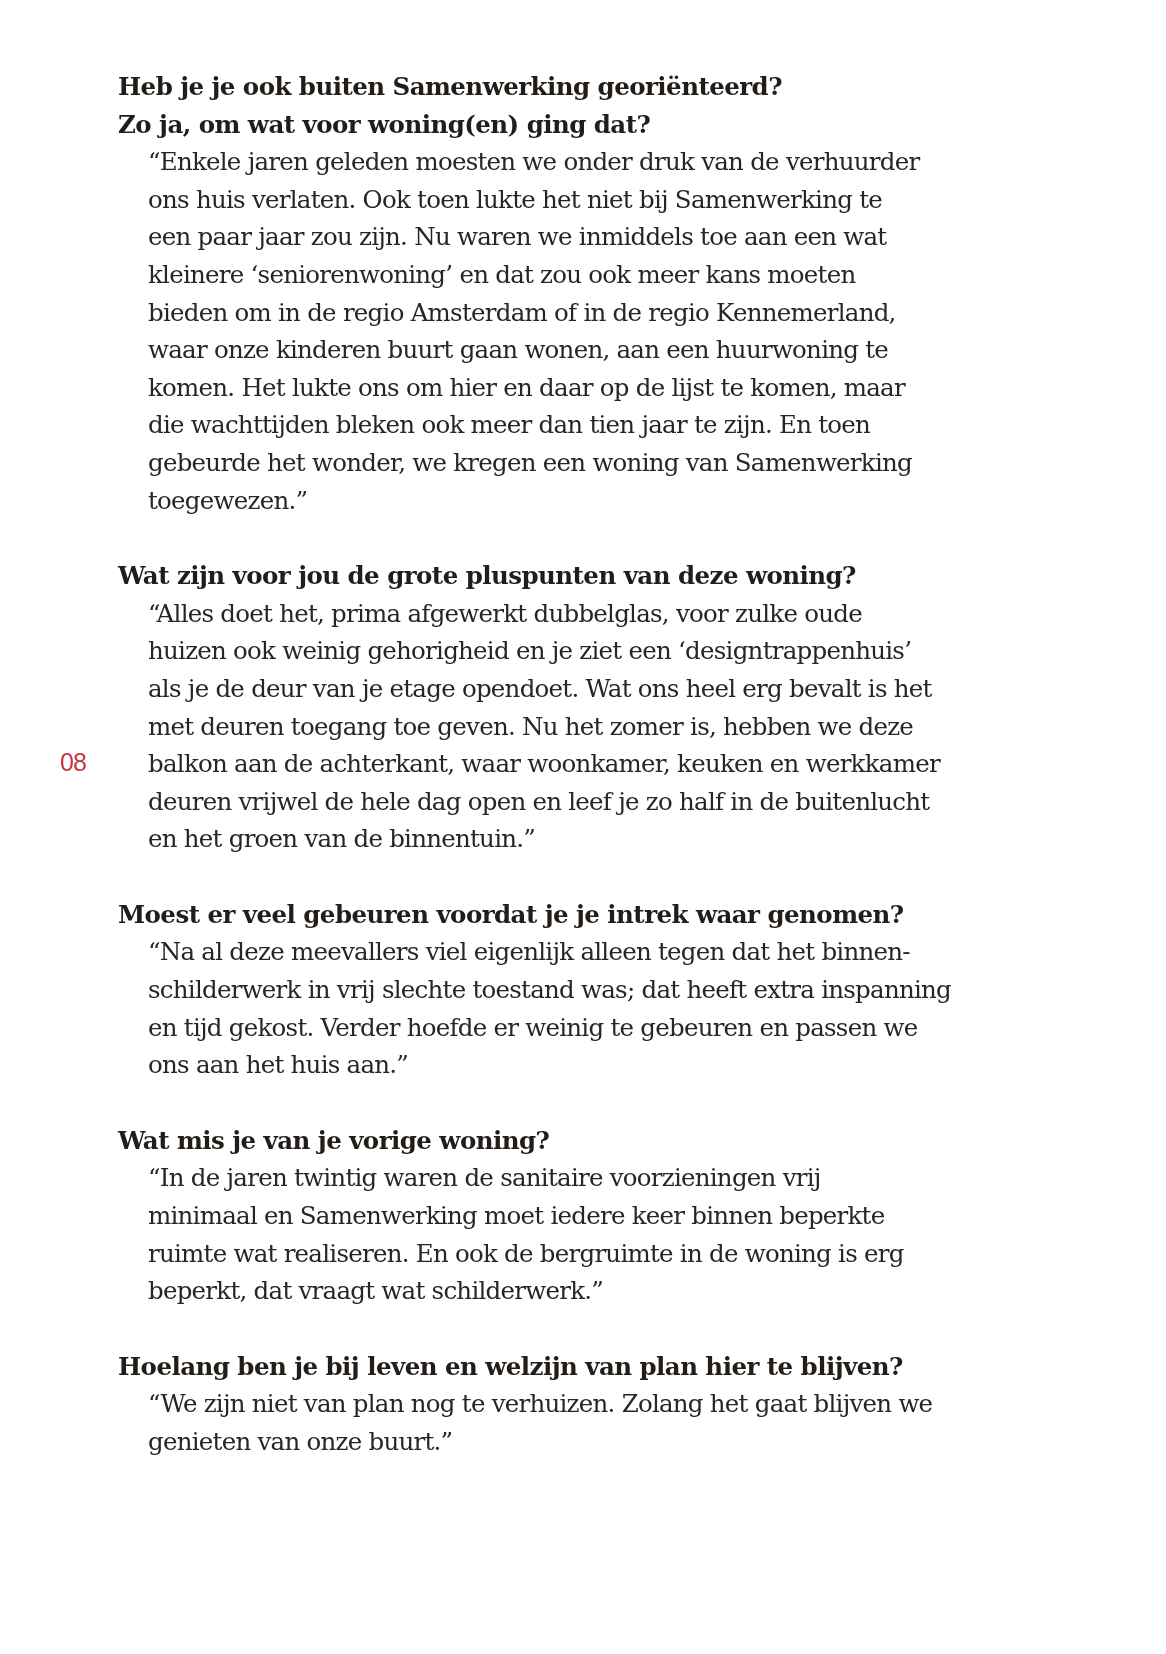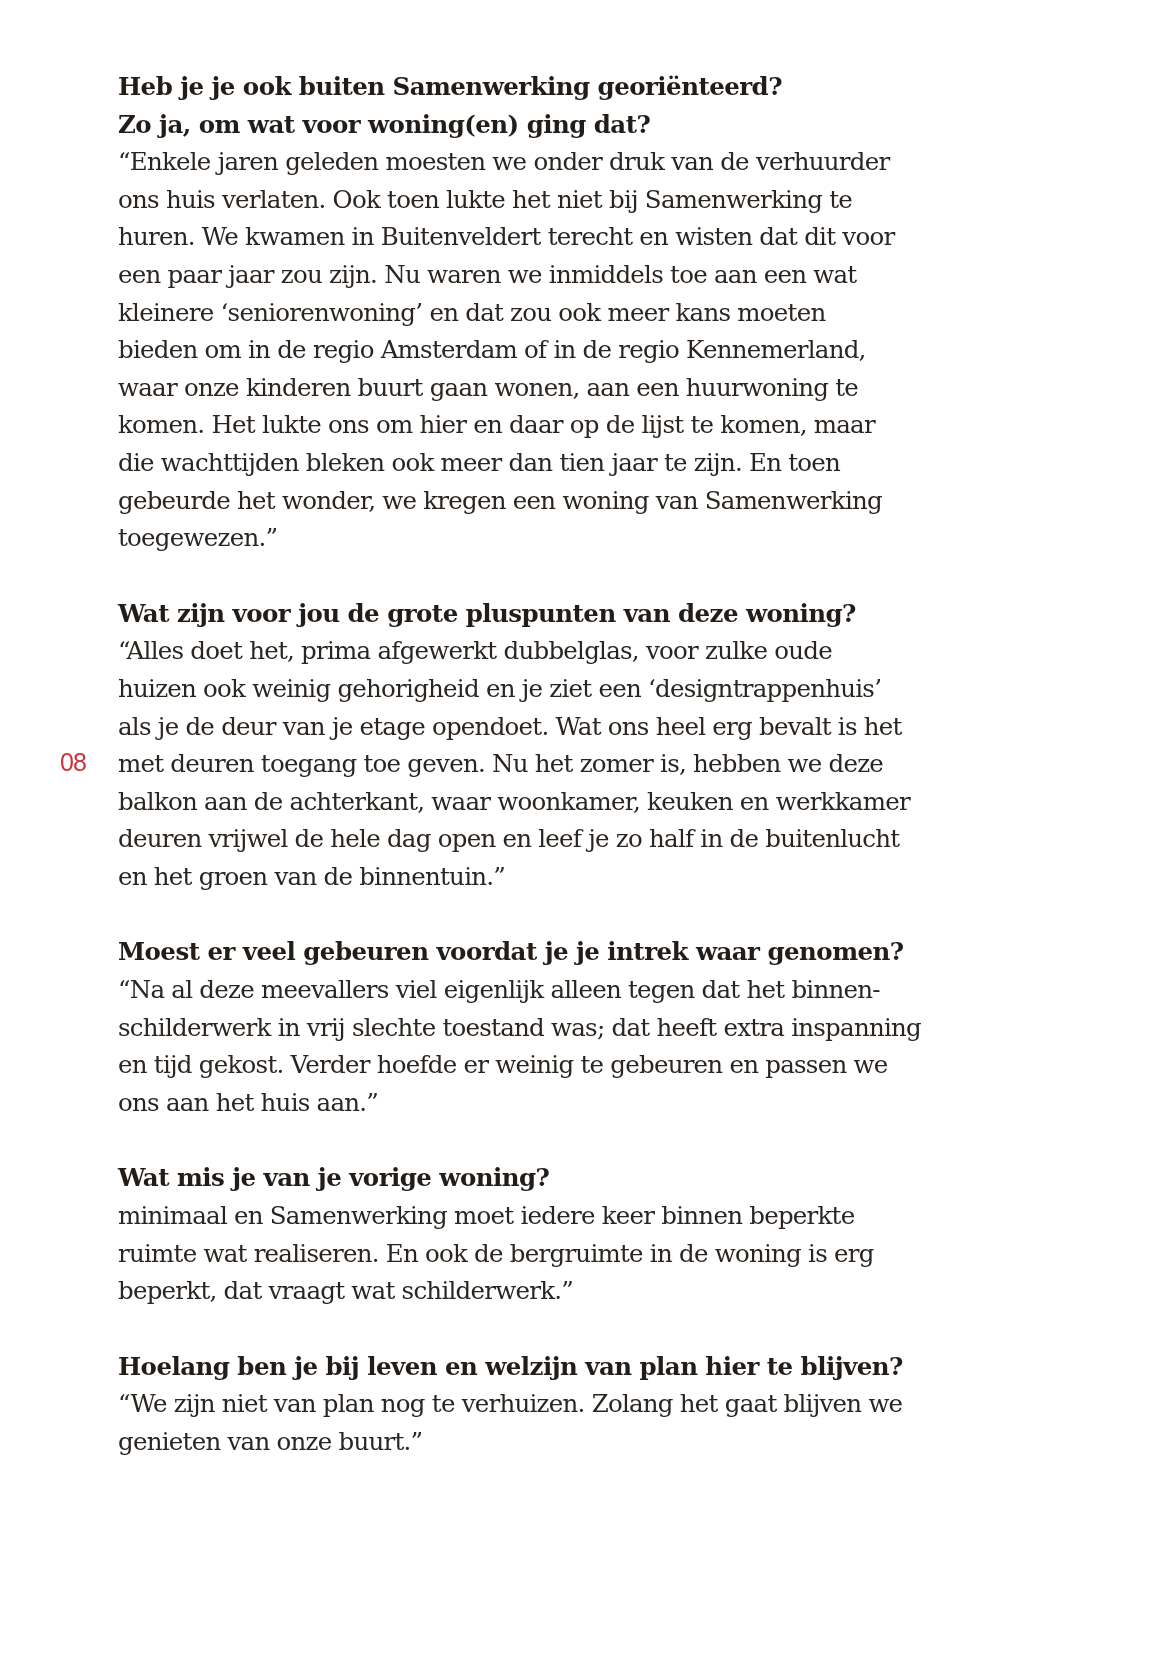--- a/index.html
+++ b/index.html
@@ -47,35 +47,35 @@
       font-family: "DejaVu Serif", serif;
       font-size: 24.5px;
       line-height: 37.6px;
       color: #2a2520;
       letter-spacing: -0.75px;
       margin: 0;
     }
     .answer .line {
       display: block;
       white-space: nowrap;
+      margin-left: 30px;
     }
   </style>
 </head>
 <body>
 
 <div class="page-number">08</div>
 
 <div class="content">
 
   <div class="qa">
     <p class="question"><span class="line" style="display:block">Heb je je ook buiten Samenwerking georiënteerd?</span><span class="line" style="display:block">Zo ja, om wat voor woning(en) ging dat?</span></p>
     <p class="answer">
       <span class="line">“Enkele jaren geleden moesten we onder druk van de verhuurder</span>
       <span class="line">ons huis verlaten. Ook toen lukte het niet bij Samenwerking te</span>
-      <span class="line">huren. We kwamen in Buitenveldert terecht en wisten dat dit voor</span>
       <span class="line">een paar jaar zou zijn. Nu waren we inmiddels toe aan een wat</span>
       <span class="line">kleinere ‘seniorenwoning’ en dat zou ook meer kans moeten</span>
       <span class="line">bieden om in de regio Amsterdam of in de regio Kennemerland,</span>
       <span class="line">waar onze kinderen buurt gaan wonen, aan een huurwoning te</span>
       <span class="line">komen. Het lukte ons om hier en daar op de lijst te komen, maar</span>
       <span class="line">die wachttijden bleken ook meer dan tien jaar te zijn. En toen</span>
       <span class="line">gebeurde het wonder, we kregen een woning van Samenwerking</span>
       <span class="line">toegewezen.”</span>
     </p>
   </div>
@@ -99,20 +99,21 @@
       <span class="line">“Na al deze meevallers viel eigenlijk alleen tegen dat het binnen-</span>
       <span class="line">schilderwerk in vrij slechte toestand was; dat heeft extra inspanning</span>
       <span class="line">en tijd gekost. Verder hoefde er weinig te gebeuren en passen we</span>
       <span class="line">ons aan het huis aan.”</span>
     </p>
   </div>
 
   <div class="qa">
     <p class="question"><span style="display:block">Wat mis je van je vorige woning?</span></p>
     <p class="answer">
+      <span class="line">“In de jaren twintig waren de sanitaire voorzieningen vrij</span>
       <span class="line">minimaal en Samenwerking moet iedere keer binnen beperkte</span>
       <span class="line">ruimte wat realiseren. En ook de bergruimte in de woning is erg</span>
       <span class="line">beperkt, dat vraagt wat schilderwerk.”</span>
     </p>
   </div>
 
   <div class="qa">
     <p class="question"><span style="display:block">Hoelang ben je bij leven en welzijn van plan hier te blijven?</span></p>
     <p class="answer">
       <span class="line">“We zijn niet van plan nog te verhuizen. Zolang het gaat blijven we</span>

